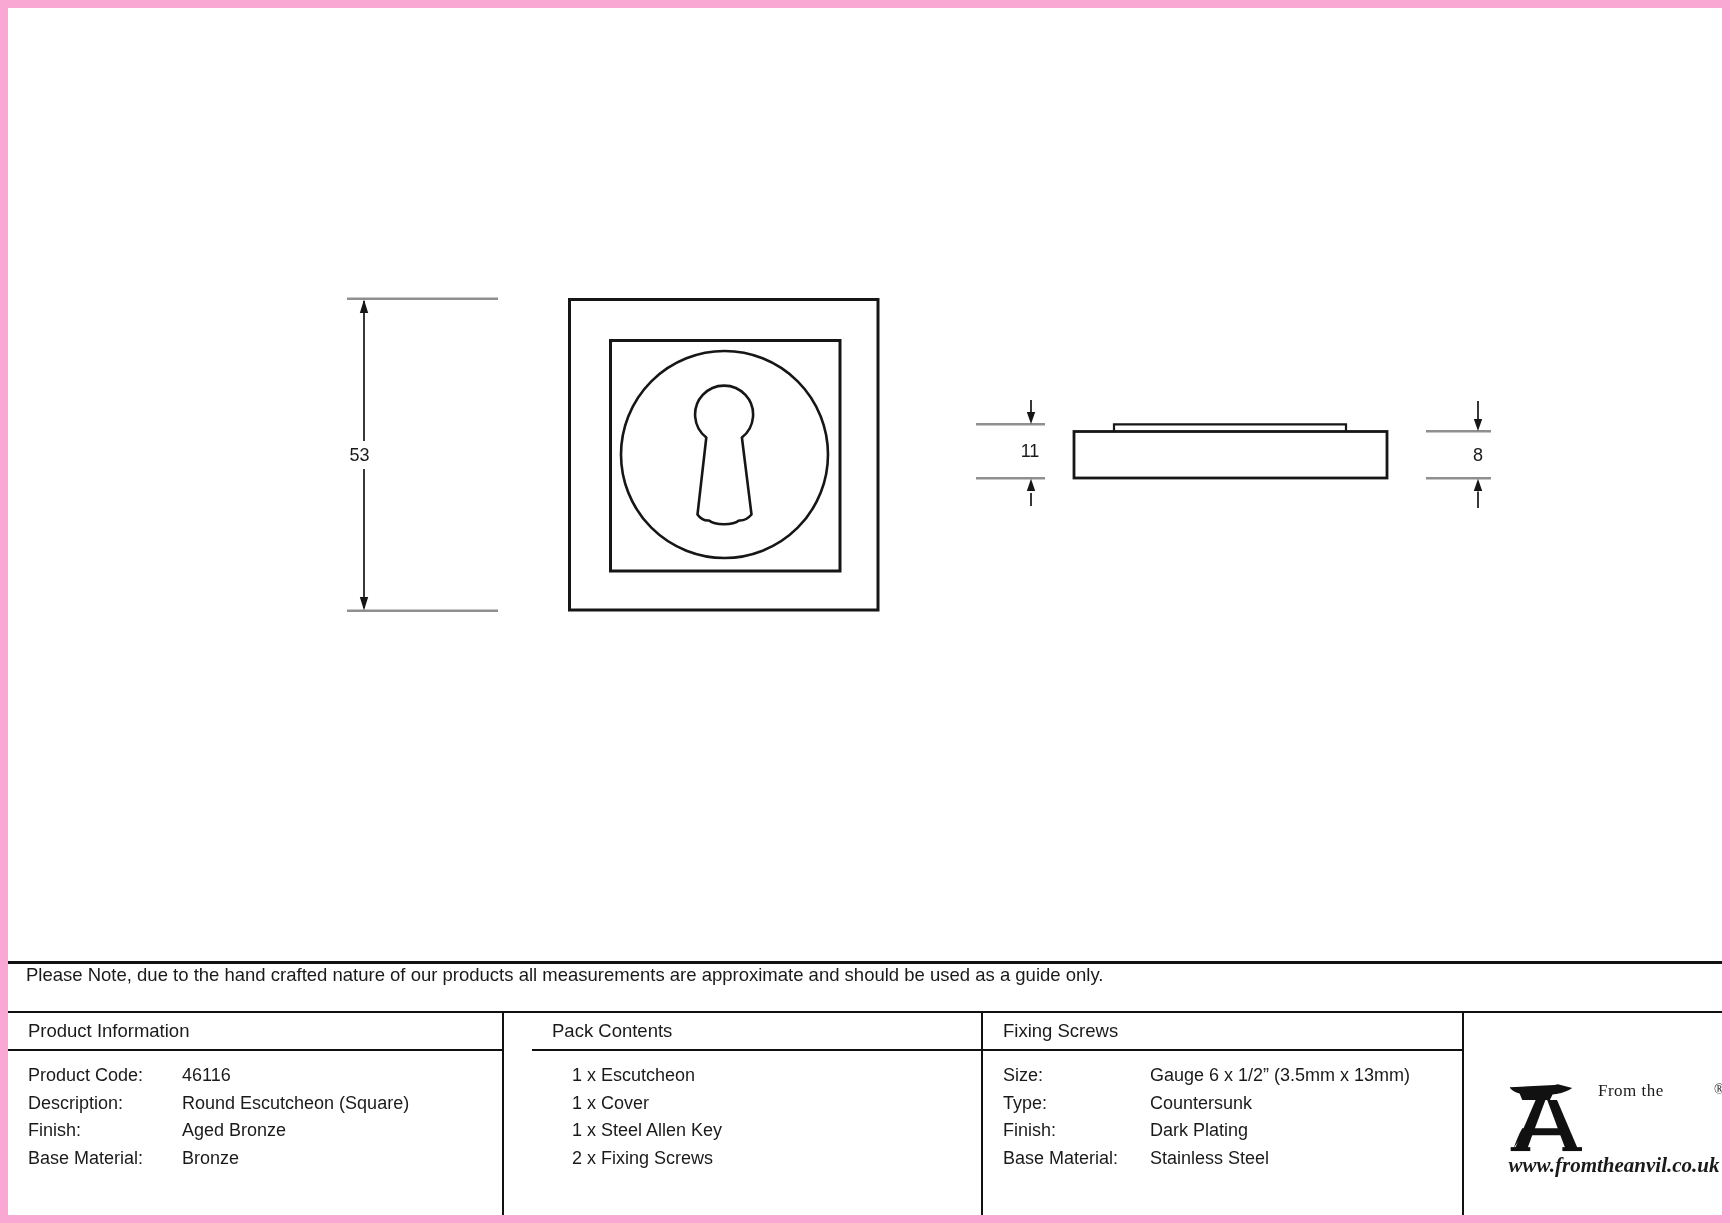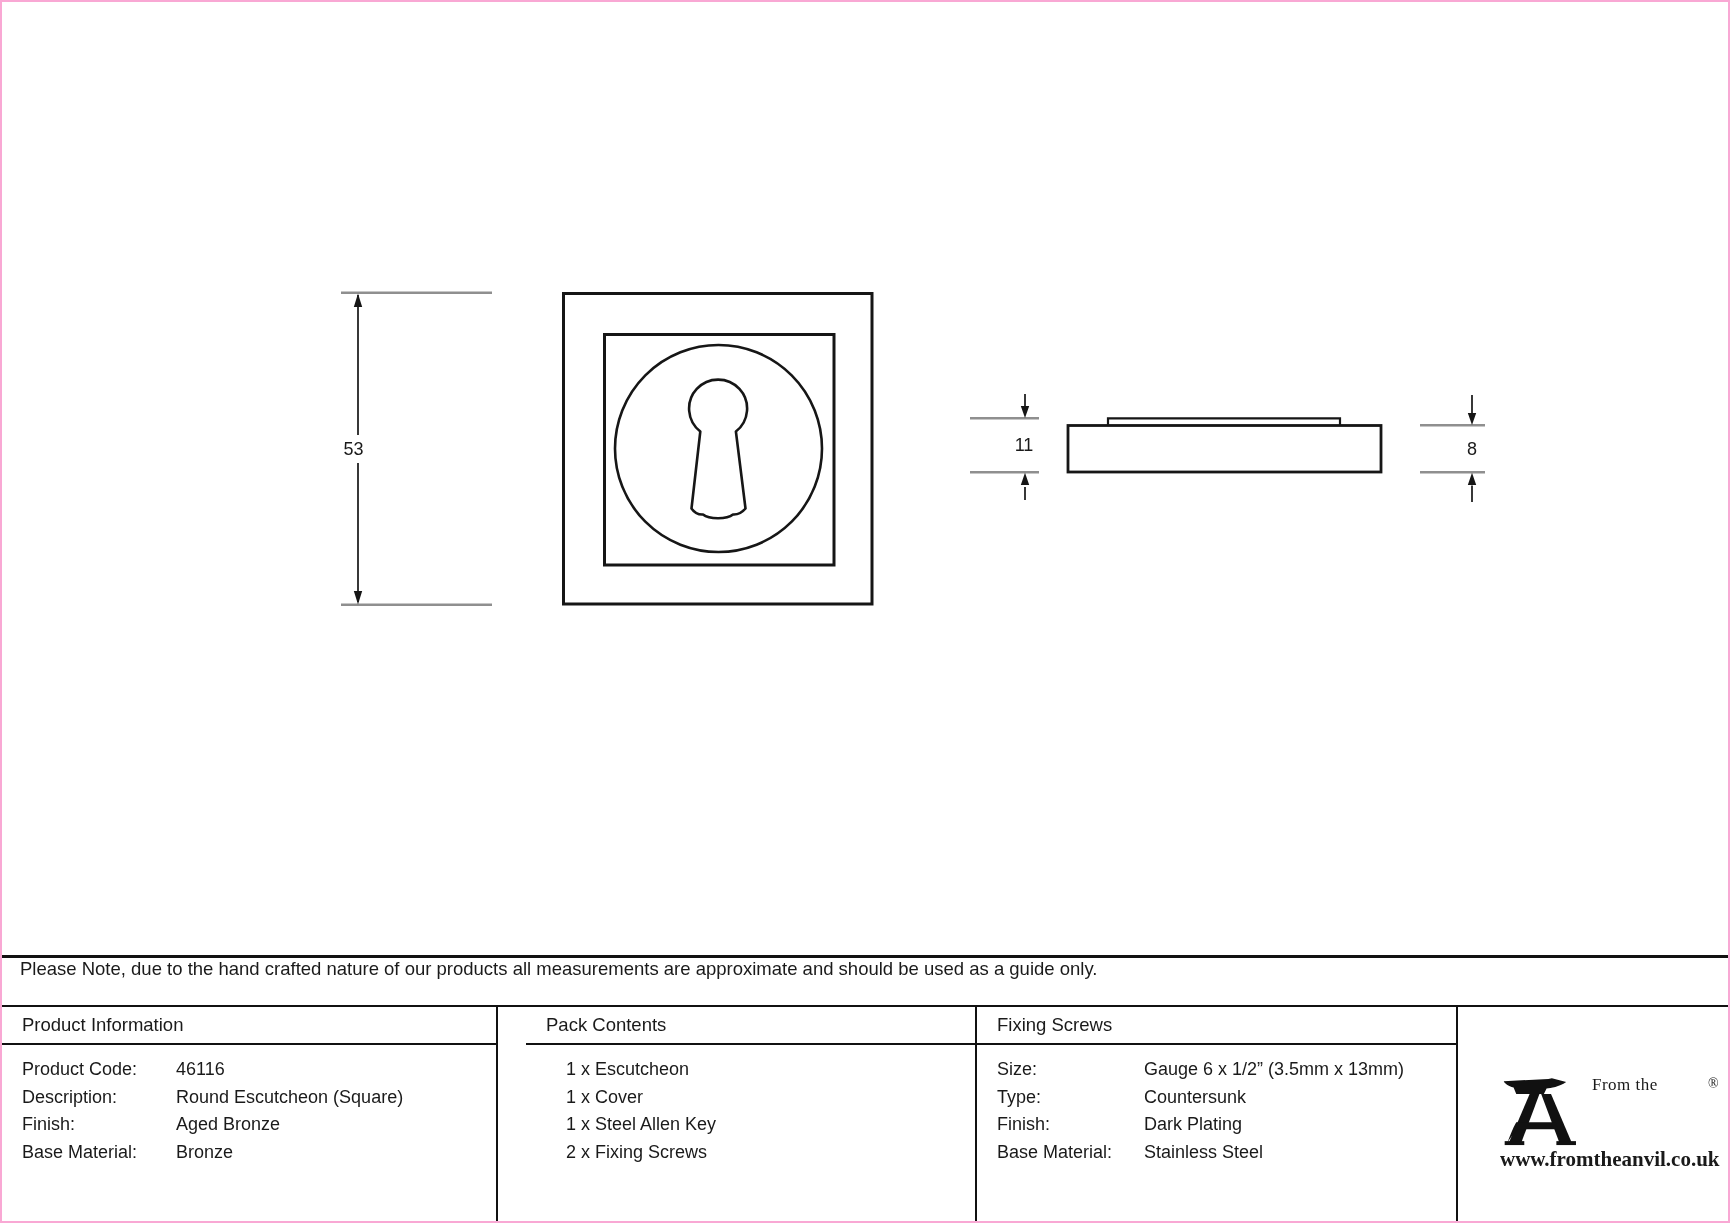--- a/index.html
+++ b/index.html
@@ -1,18 +1,18 @@
 <!DOCTYPE html>
 <html><head>
 <meta charset="utf-8">
 <style>
   html,body{margin:0;padding:0;background:#ffffff;}
   .page{
     position:relative;width:1730px;height:1223px;background:#fff;
-    border:2px solid #f9a8d4;box-sizing:border-box;overflow:hidden;
+    border:8px solid #f9a8d4;box-sizing:border-box;overflow:hidden;
     font-family:"Liberation Sans","DejaVu Sans",sans-serif;color:#1a1a1a;
   }
   
   .drawing-area{position:absolute;left:0;top:0;width:1726px;height:953px;}
   .drawing-area svg{position:absolute;left:0;top:0;}
   .dim-text{
     position:absolute;font-size:18px;text-align:center;background:#fff;
     height:28px;line-height:28px;color:#1a1a1a;
   }
   
@@ -44,21 +44,21 @@
   .pc-item{line-height:27.5px;}
   
   .logo-block{position:absolute;left:0;top:0;width:100%;height:100%;
     font-family:"Liberation Serif","DejaVu Serif",serif;}
   .anvil-a{position:absolute;left:44px;top:56px;width:82px;height:74px;}
   .from-the{position:absolute;left:134px;top:56px;font-size:17px;letter-spacing:.5px;}
   .brand-name{position:absolute;left:122px;top:66px;font-size:74px;line-height:1;letter-spacing:1px;}
   .brand-name .diamond{position:absolute;left:87px;top:8px;font-size:18px;line-height:1;}
   .registered-mark{position:absolute;left:250px;top:57px;font-size:14px;}
   .logo-url{position:absolute;left:42px;top:128px;width:216px;text-align:center;
-    font-size:21px;font-weight:700;}
+    font-size:21px;font-style:italic;font-weight:700;}
 </style>
 </head>
 <body>
 
 <div class="page">
 
   <div class="drawing-area">
     <svg width="1726" height="953" viewBox="0 0 1726 953">
 
       <g>

